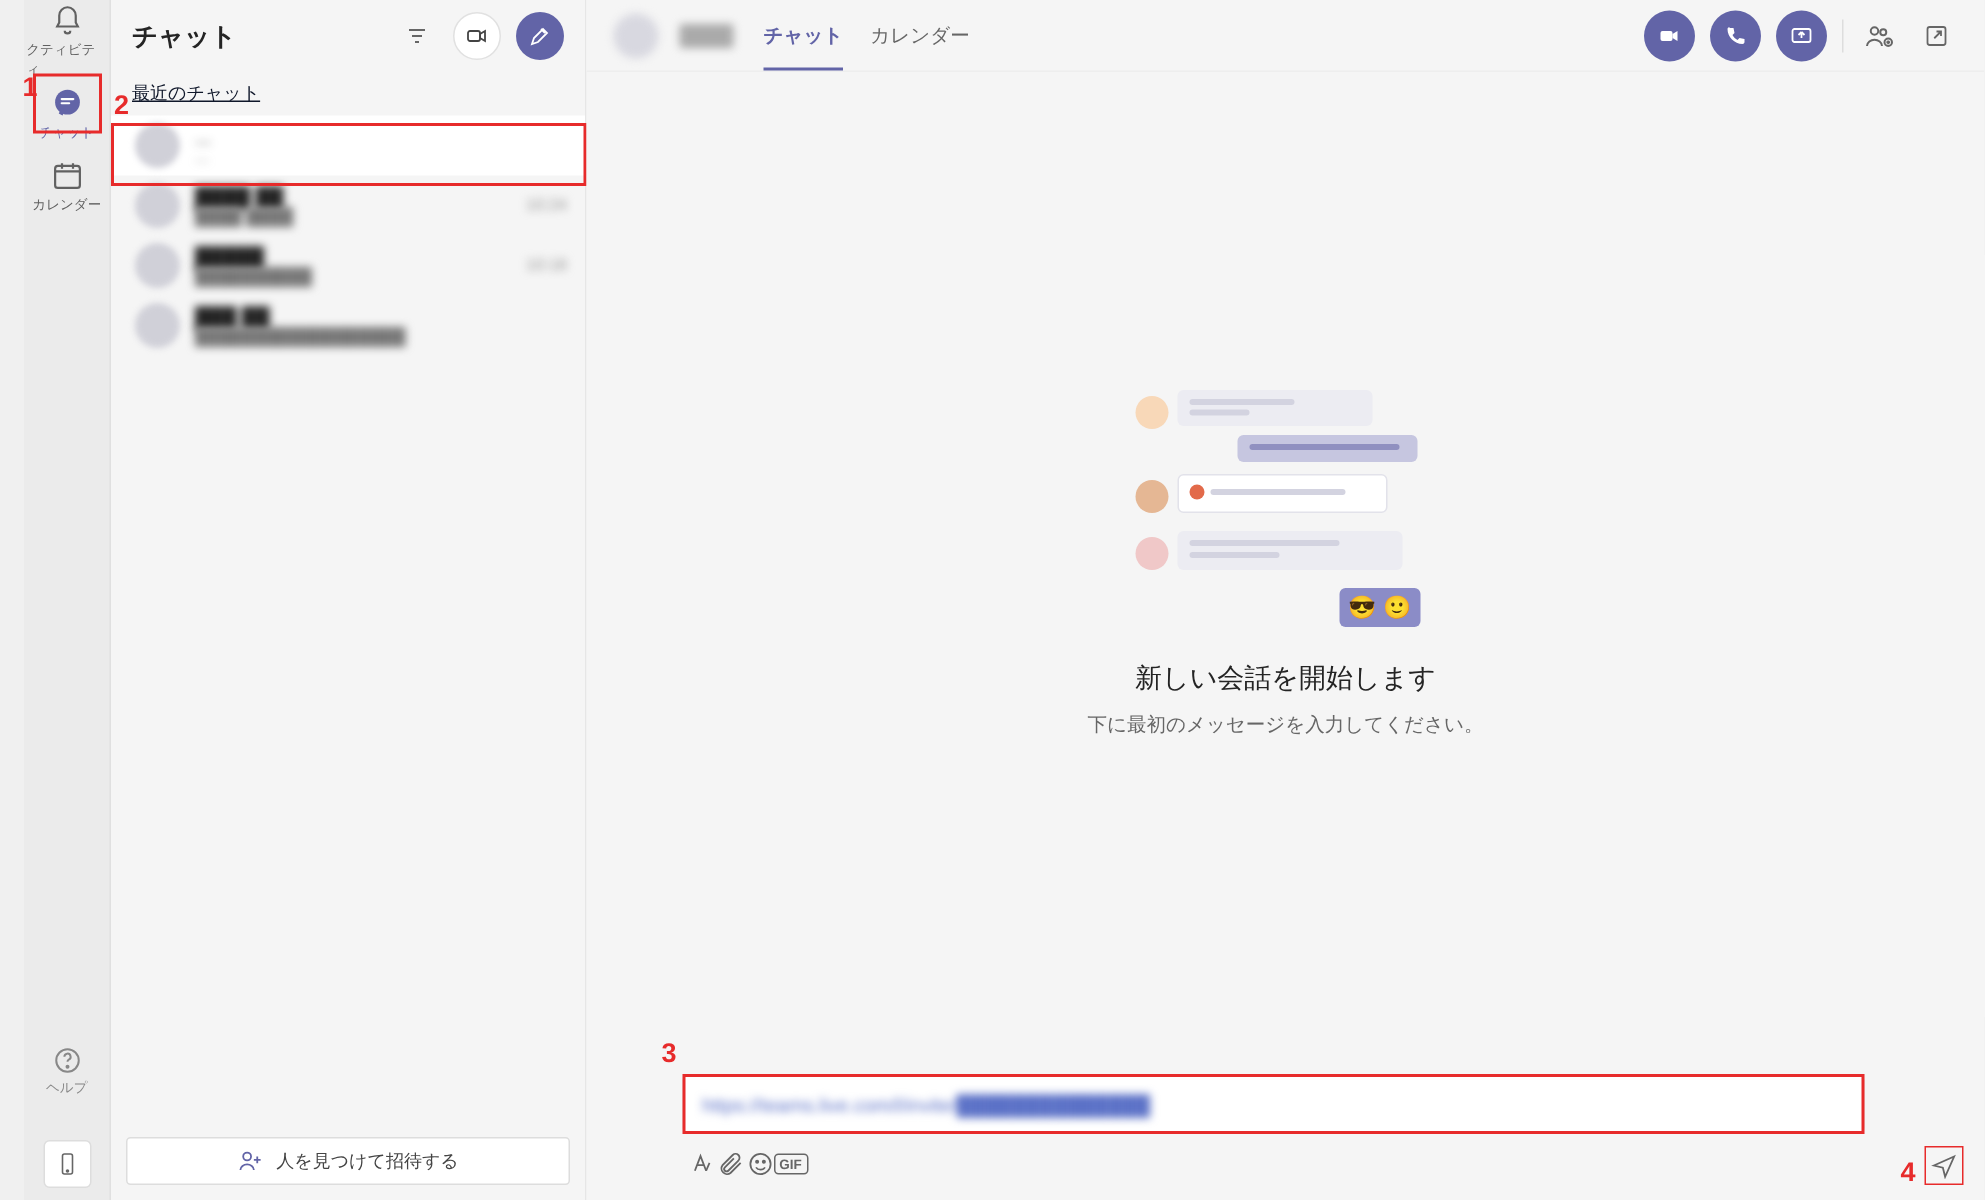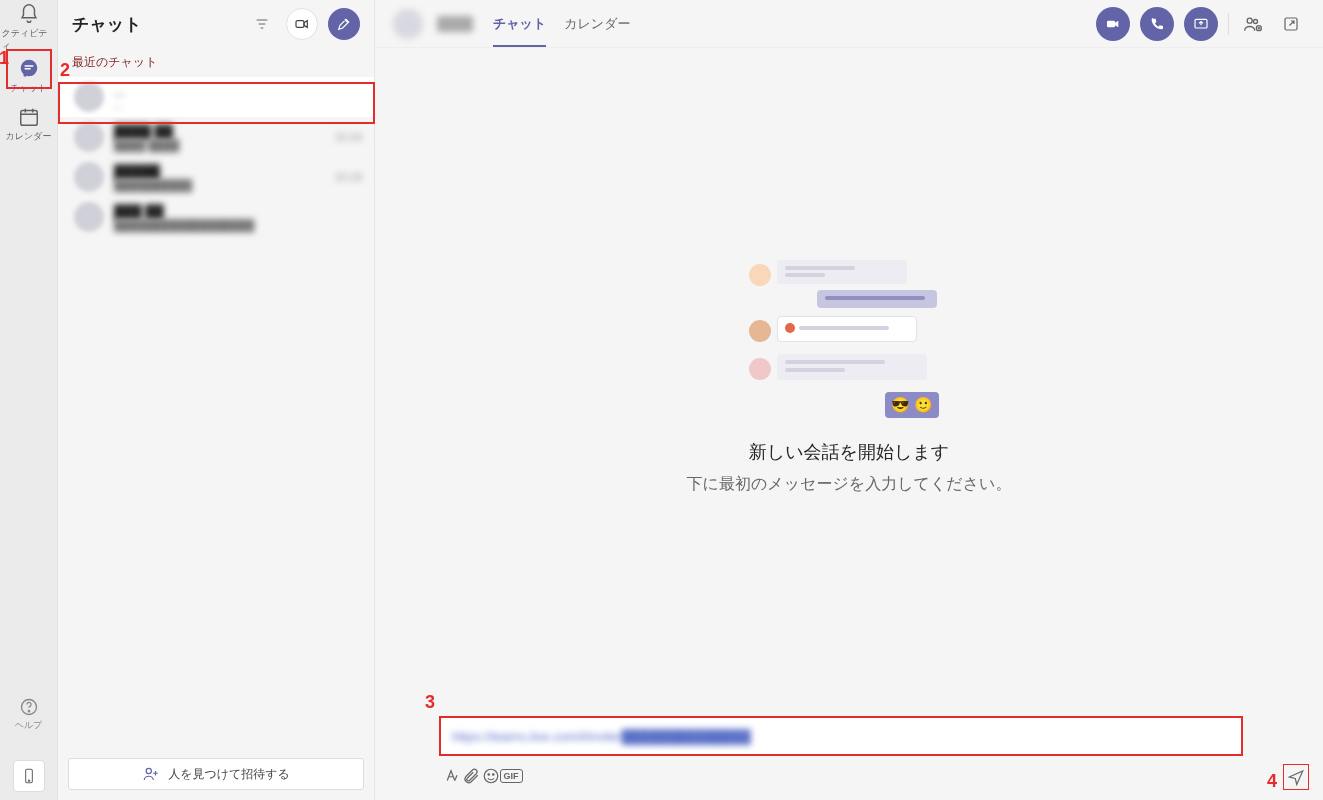--- a/index.html
+++ b/index.html
@@ -1,35 +1,35 @@
 <!DOCTYPE html>
 <html><head>
   <meta charset="utf-8">
   <style>
     * { box-sizing: border-box; margin: 0; padding: 0; }
     html, body { width: 1323px; height: 800px; font-family: "Segoe UI", "Yu Gothic UI", "Meiryo", sans-serif; background:#f0f0f0; color:#242424; }
-    .app { display:flex; height:100%; }
+    .app { display:flex; height:100%;padding-left:16px; }
     
     .app-rail { width:58px; background:#ebebeb; border-right:1px solid #e0e0e0; display:flex; flex-direction:column; align-items:center; padding-top:4px; position:relative; }
     .rail-item { width:54px; height:44px; display:flex; flex-direction:column; align-items:center; justify-content:center; margin:2px 0; cursor:pointer; color:#616161; font-size:9px; gap:2px; }
     .rail-item svg { width:22px; height:22px; }
     .rail-item.active { color:#6264a7; }
     .rail-item.active svg circle.filled { fill:#6264a7; }
     .rail-bottom { margin-top:auto; margin-bottom:8px; display:flex; flex-direction:column; align-items:center; gap:24px; }
     .rail-help { width:54px; height:44px; display:flex; flex-direction:column; align-items:center; justify-content:center; color:#888; font-size:9px; gap:2px; cursor:pointer; }
     .rail-btn-square { width:32px; height:32px; border-radius:4px; background:#fff; border:1px solid #ddd; display:flex; align-items:center; justify-content:center; cursor:pointer; }
     
     .chat-list { width:317px; background:#f5f5f5; border-right:1px solid #e6e6e6; display:flex; flex-direction:column; }
     .chat-list-header { height:48px; display:flex; align-items:center; padding:0 14px; gap:10px; }
     .chat-list-title { font-size:17px; font-weight:700; flex:1; }
     .round-btn { width:32px; height:32px; border-radius:50%; display:flex; align-items:center; justify-content:center; cursor:pointer; }
     .round-btn.white { background:#fff; border:1px solid #e1e1e1; }
     .round-btn.purple { background:#6264a7; color:#fff; }
     .icon-btn { width:28px; height:28px; display:flex; align-items:center; justify-content:center; cursor:pointer; color:#666; }
-    .chat-list-section { font-size:12px; color:#7f1d1d; padding:6px 14px 6px 14px; }
+    .chat-list-section { font-size:12px; color:#0f172a; padding:6px 14px 6px 14px;text-decoration:underline; }
     .chat-items { display:flex; flex-direction:column; }
     .chat-item { height:40px; display:flex; align-items:center; padding:0 12px 0 16px; gap:10px; cursor:pointer; }
     .chat-item.active { background:#fff; }
     .chat-item .avatar { width:30px; height:30px; border-radius:50%; background:#d0d0d8; flex-shrink:0; filter:blur(2px); }
     .chat-item .ci-body { flex:1; min-width:0; }
     .chat-item .ci-line1 { font-size:13px; color:#222; }
     .chat-item .ci-line2 { font-size:11px; color:#777; }
     .chat-item .ci-time { font-size:11px; color:#999; }
     .blurred .ci-line1, .blurred .ci-line2, .blurred .ci-time { filter:blur(3px); }
     .chat-list-footer { margin-top:auto; padding:10px; }
@@ -50,21 +50,21 @@
     .empty { flex:1; display:flex; flex-direction:column; align-items:center; justify-content:flex-start; padding-top:210px; }
     .empty-illustration { width:200px; height:170px; position:relative; }
     .bub { position:absolute; background:#ececf2; border-radius:4px; }
     .bub.msg { background:#ececf2; }
     .bub.mine { background:#c6c6e0; }
     .av { position:absolute; width:22px; height:22px; border-radius:50%; }
     .line { position:absolute; background:#d3d3e0; border-radius:3px; height:4px; }
     .line.mine { background:#9090c0; }
     .emoji-bub { position:absolute; background:#8b8cc7; border-radius:4px; width:54px; height:26px; display:flex; align-items:center; justify-content:center; gap:4px; font-size:15px; }
     .empty-title { margin-top:12px; font-size:18px; font-weight:400; color:#242424; }
-    .empty-sub { margin-top:10px; font-size:16px; color:#666; }
+    .empty-sub { margin-top:10px; font-size:13px; color:#666; }
     
     .compose-wrap { padding: 0 80px 14px 64px; position:relative; }
     .compose { height:40px; background:#fff; border-radius:4px; border:1px solid #ddd; display:flex; align-items:center; padding:0 12px; }
     .compose .typed { color:#5b71c7; font-size:13px; filter:blur(3px); }
     .compose-toolbar { display:flex; align-items:center; padding:10px 2px 0; color:#666; }
     .compose-toolbar .tbtn { width:20px; height:20px; display:flex; align-items:center; justify-content:center; cursor:pointer; }
     .send-area { position:absolute; right:14px; bottom:10px; display:flex; align-items:center; gap:8px; }
     .send-btn { width:26px; height:26px; display:flex; align-items:center; justify-content:center; cursor:pointer; color:#666; border:1px solid #e72b2b; }
     
     .callout { position:absolute; border:2px solid #e72b2b; pointer-events:none; }

